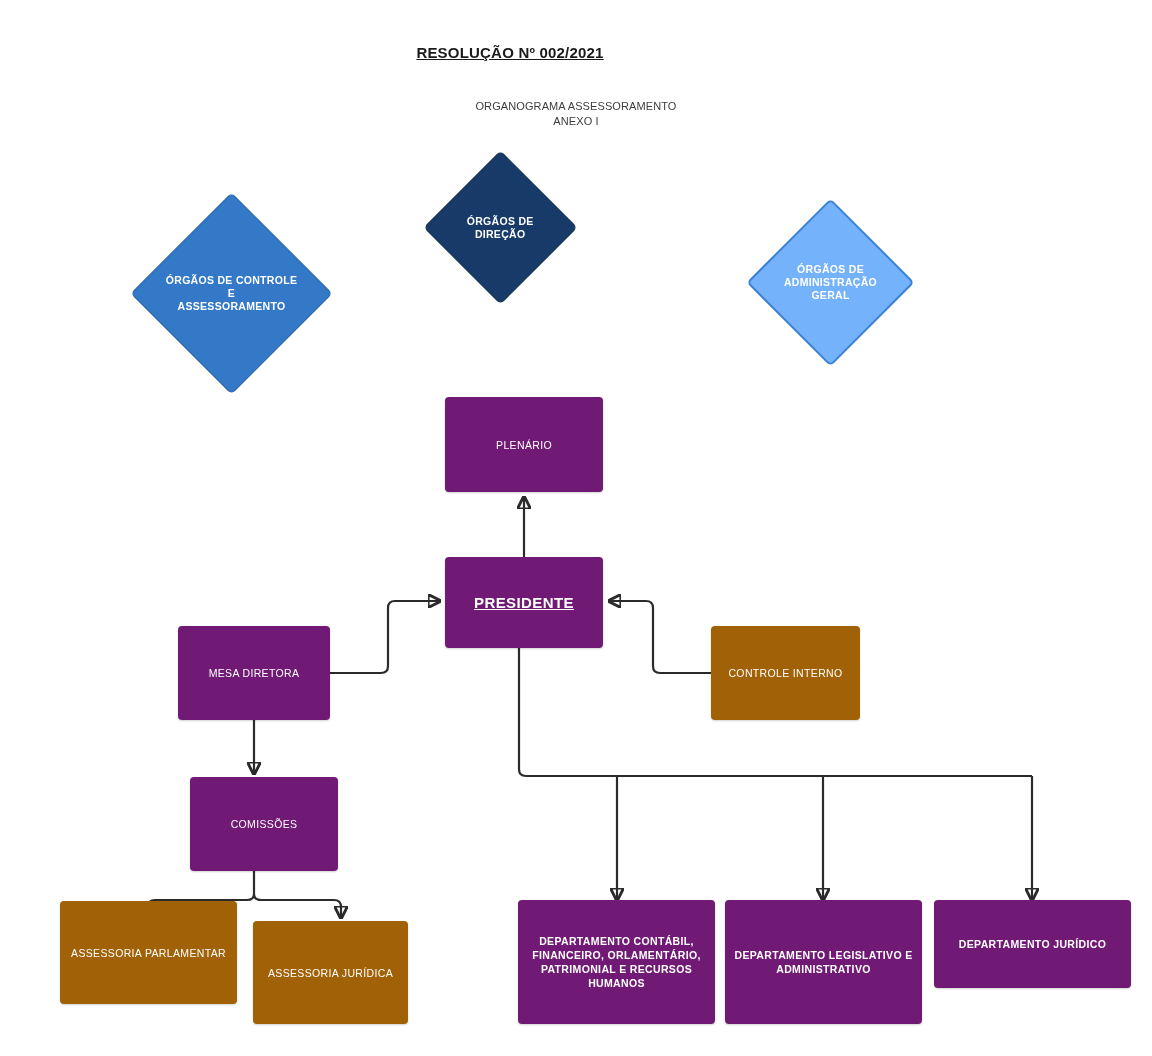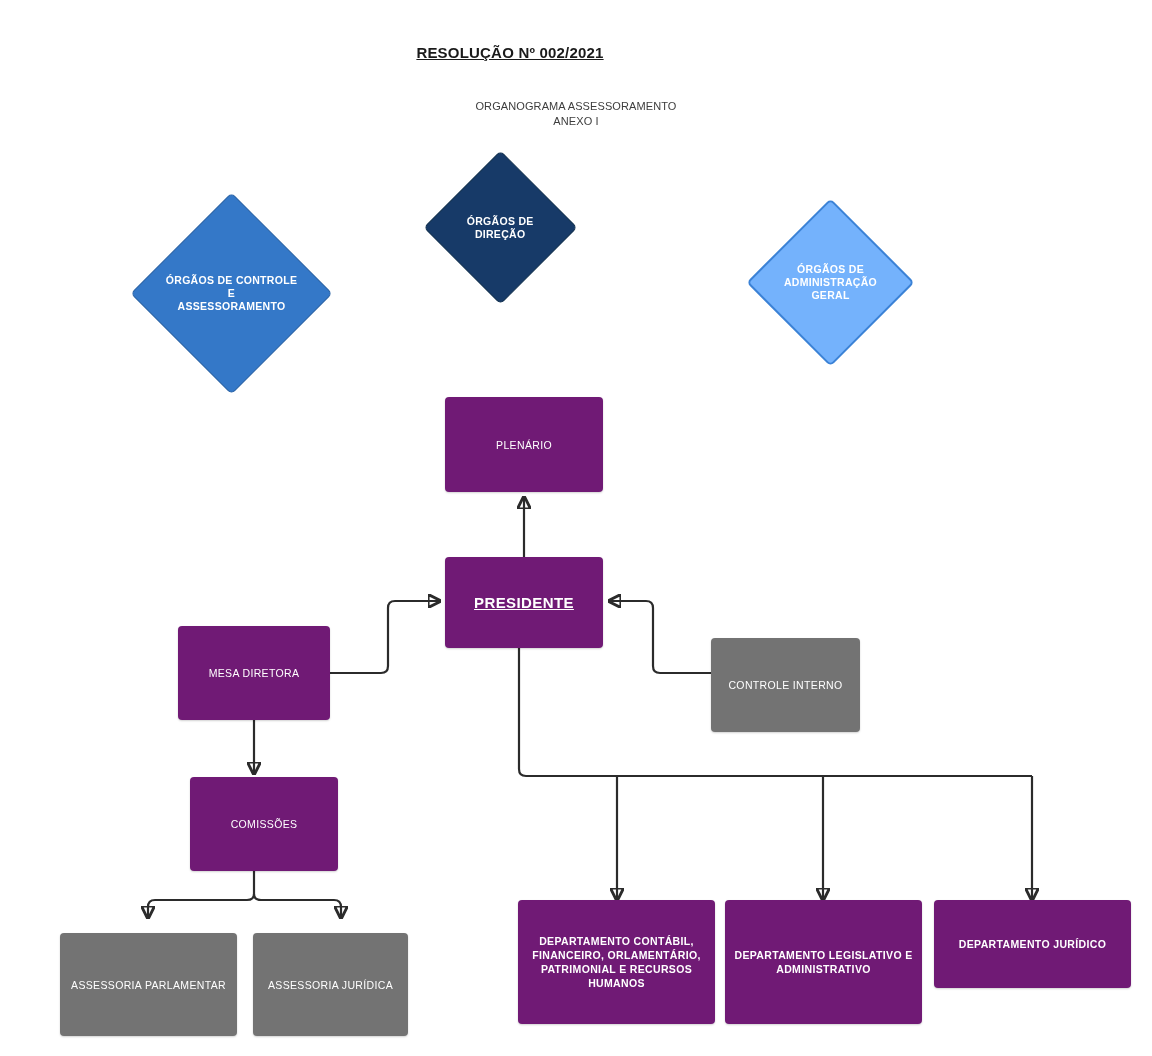--- a/index.html
+++ b/index.html
@@ -95,21 +95,21 @@
     box-sizing: border-box;
     border-radius: 4px;
     padding: 4px 8px;
     text-align: center;
     color: #ffffff;
     line-height: 14px;
     white-space: pre-line;
     box-shadow: 0 1px 2px rgba(0,0,0,0.18);
   }
   .n-navy  { background: #701a75; }
-  .n-med   { background: #737373; margin-top: 12px; }
+  .n-med   { background: #a16207; }
   .n-light { background: #701a75; }
 
   .t-plain  { font-size: 10.5px; font-weight: normal; letter-spacing: 0.35px; }
   .t-bold   { font-size: 10.5px; font-weight: bold;   letter-spacing: 0.35px; }
   .t-pres   { font-size: 15px; font-weight: bold; letter-spacing: 0.4px;
               text-decoration: underline; }
 </style>
 </head>
 <body>
 
@@ -174,21 +174,21 @@
   </div>
 
   <div class="node n-med t-plain" style="left:711px; top:626px; width:149px; height:94px;">
     <span>CONTROLE INTERNO</span>
   </div>
 
   <div class="node n-navy t-plain" style="left:178px; top:777px; width:148px; height:94px;margin-left:12px;">
     <span>COMISSÕES</span>
   </div>
 
-  <div class="node n-med t-plain" style="left:60px; top:921px; width:177px; height:103px;">
+  <div class="node n-med t-plain" style="left:60px; top:901px; width:177px; height:103px;">
     <span>ASSESSORIA PARLAMENTAR</span>
   </div>
 
   <div class="node n-med t-plain" style="left:253px; top:921px; width:155px; height:103px;">
     <span>ASSESSORIA JURÍDICA</span>
   </div>
 
   <div class="node n-light t-bold" style="left:518px; top:900px; width:197px; height:124px;">
     <span>DEPARTAMENTO CONTÁBIL,
 FINANCEIRO, ORLAMENTÁRIO,

